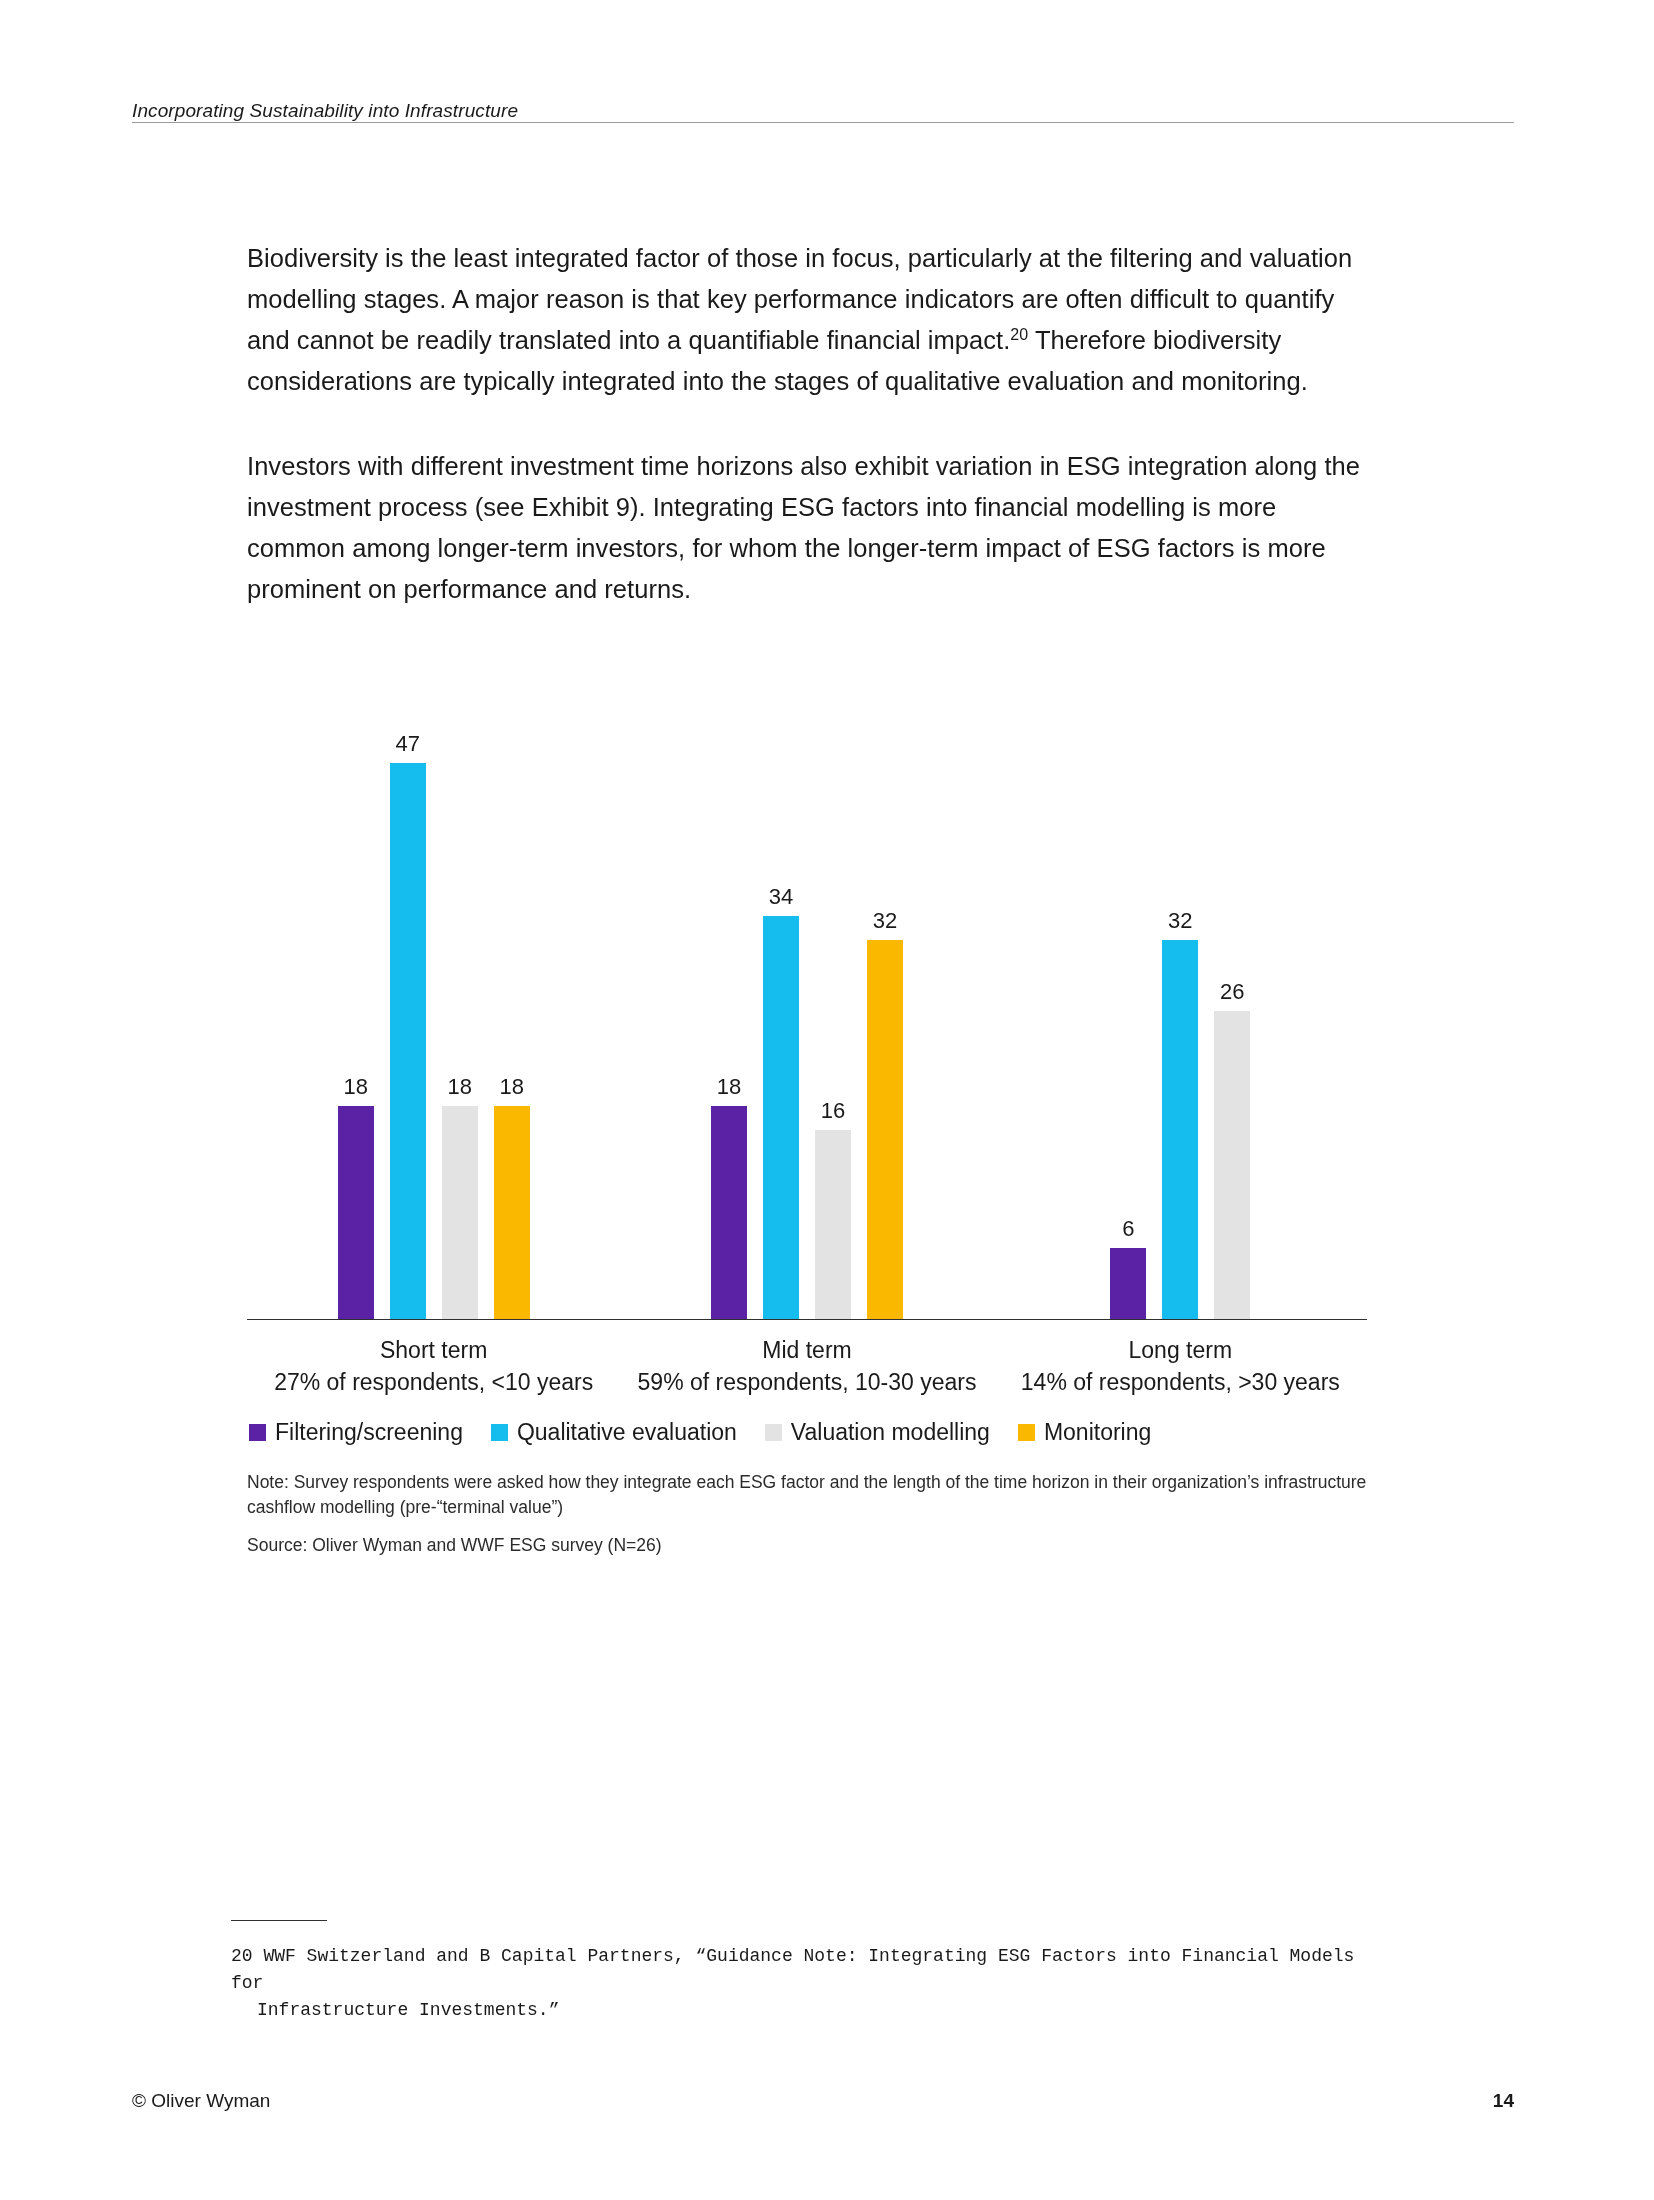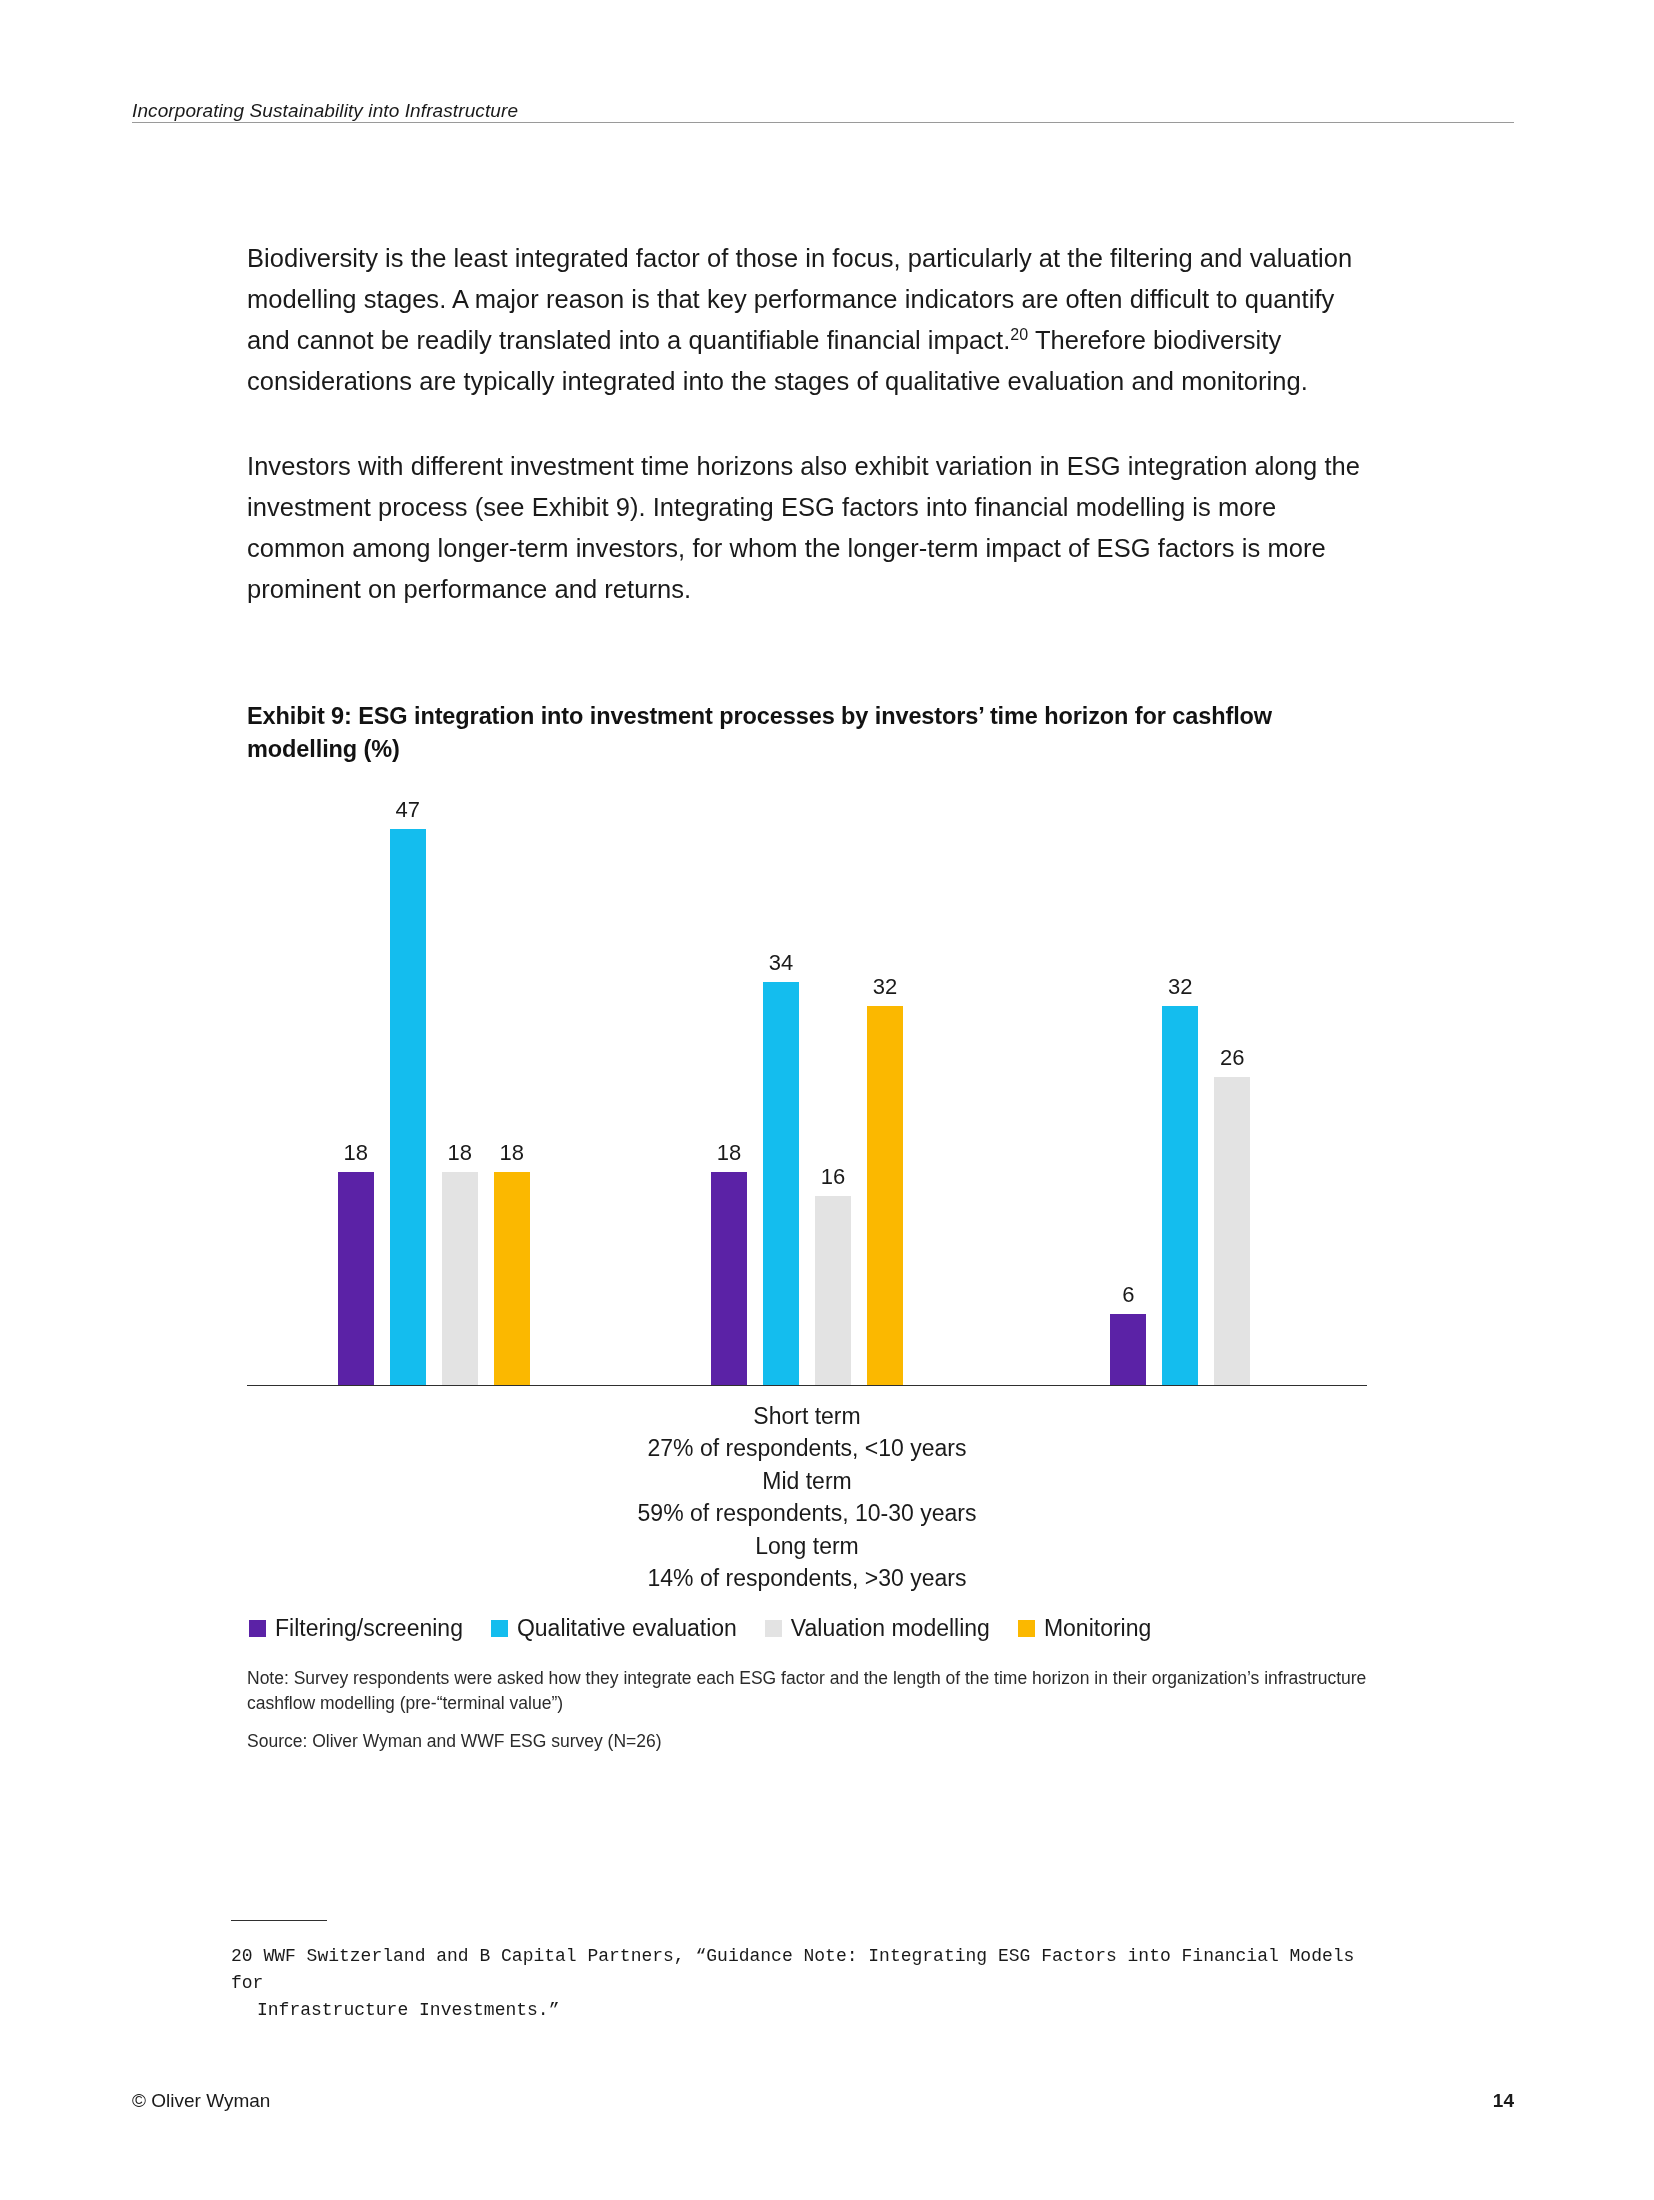--- a/index.html
+++ b/index.html
@@ -112,21 +112,20 @@
     color: #1a1a1a;
     white-space: nowrap;
     line-height: 1;
   }
 
   
   .xaxis {
     display: flex;
     width: 1120px;
     margin-top: 14px;
-    flex-direction: column;
   }
   .xaxis-group {
     flex: 1 1 0;
     text-align: center;
   }
   .xaxis-name {
     font-size: 23px;
     line-height: 32px;
     color: #1a1a1a;
   }
@@ -216,21 +215,20 @@
 <div class="page-header">
   <div class="page-header-title">Incorporating Sustainability into Infrastructure</div>
 </div>
 
 <div class="content">
   <p class="para"><span>Biodiversity is the least integrated factor of those in focus, particularly at the filtering and valuation modelling stages. A major reason is that key performance indicators are often difficult to quantify and cannot be readily translated into a quantifiable financial impact.</span><sup>20</sup><span> Therefore biodiversity considerations are typically integrated into the stages of qualitative evaluation and monitoring.</span></p>
   <p class="para">Investors with different investment time horizons also exhibit variation in ESG integration along the investment process (see Exhibit 9). Integrating ESG factors into financial modelling is more common among longer-term investors, for whom the longer-term impact of ESG factors is more prominent on performance and returns.</p>
 </div>
 
 <div class="exhibit">
-  <div class="exhibit-title">Exhibit 9: ESG integration into investment processes by investors’ time horizon for cashflow modelling (%)</div>
 
   <div class="chart">
     <div class="plot" id="plot-area">
         <div class="group">
           <div class="bar-slot">
             <span class="bar-value" style="bottom: 221.12px;">18</span>
             <div class="bar" style="height: 213.12px; background: rgb(91, 34, 166);"></div>
           </div>
           <div class="bar-slot">
             <span class="bar-value" style="bottom: 564.48px;">47</span>

